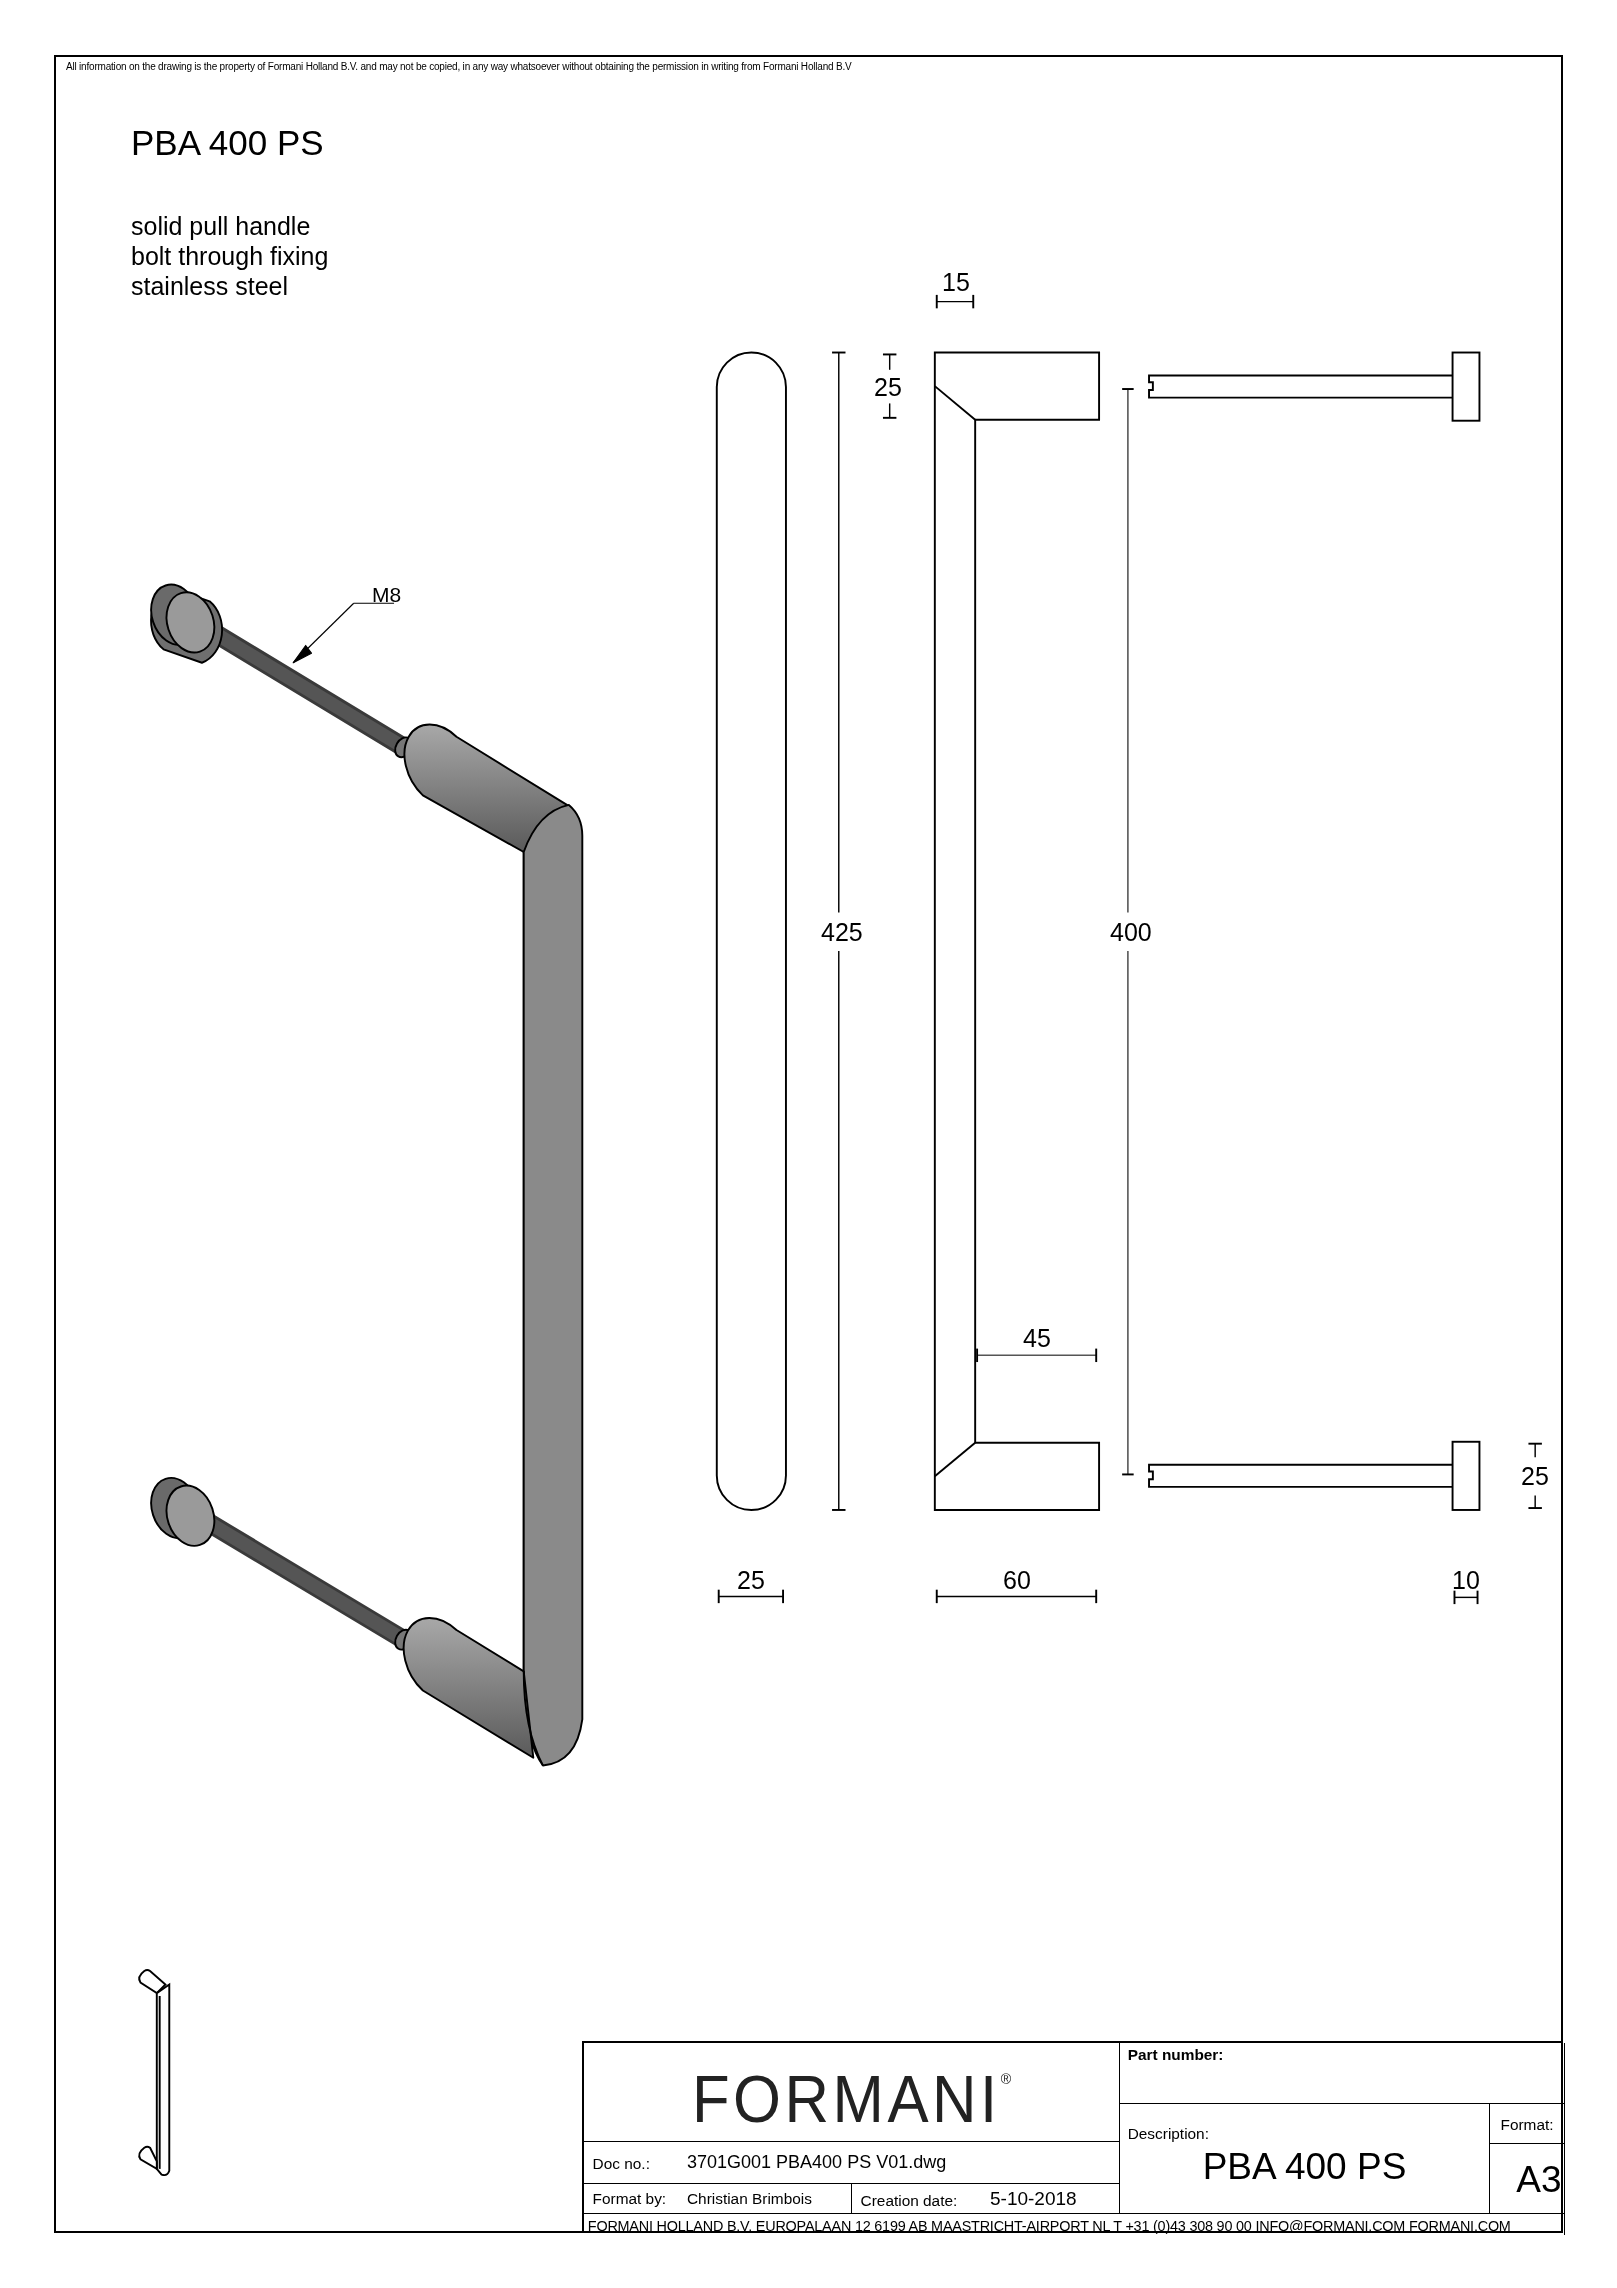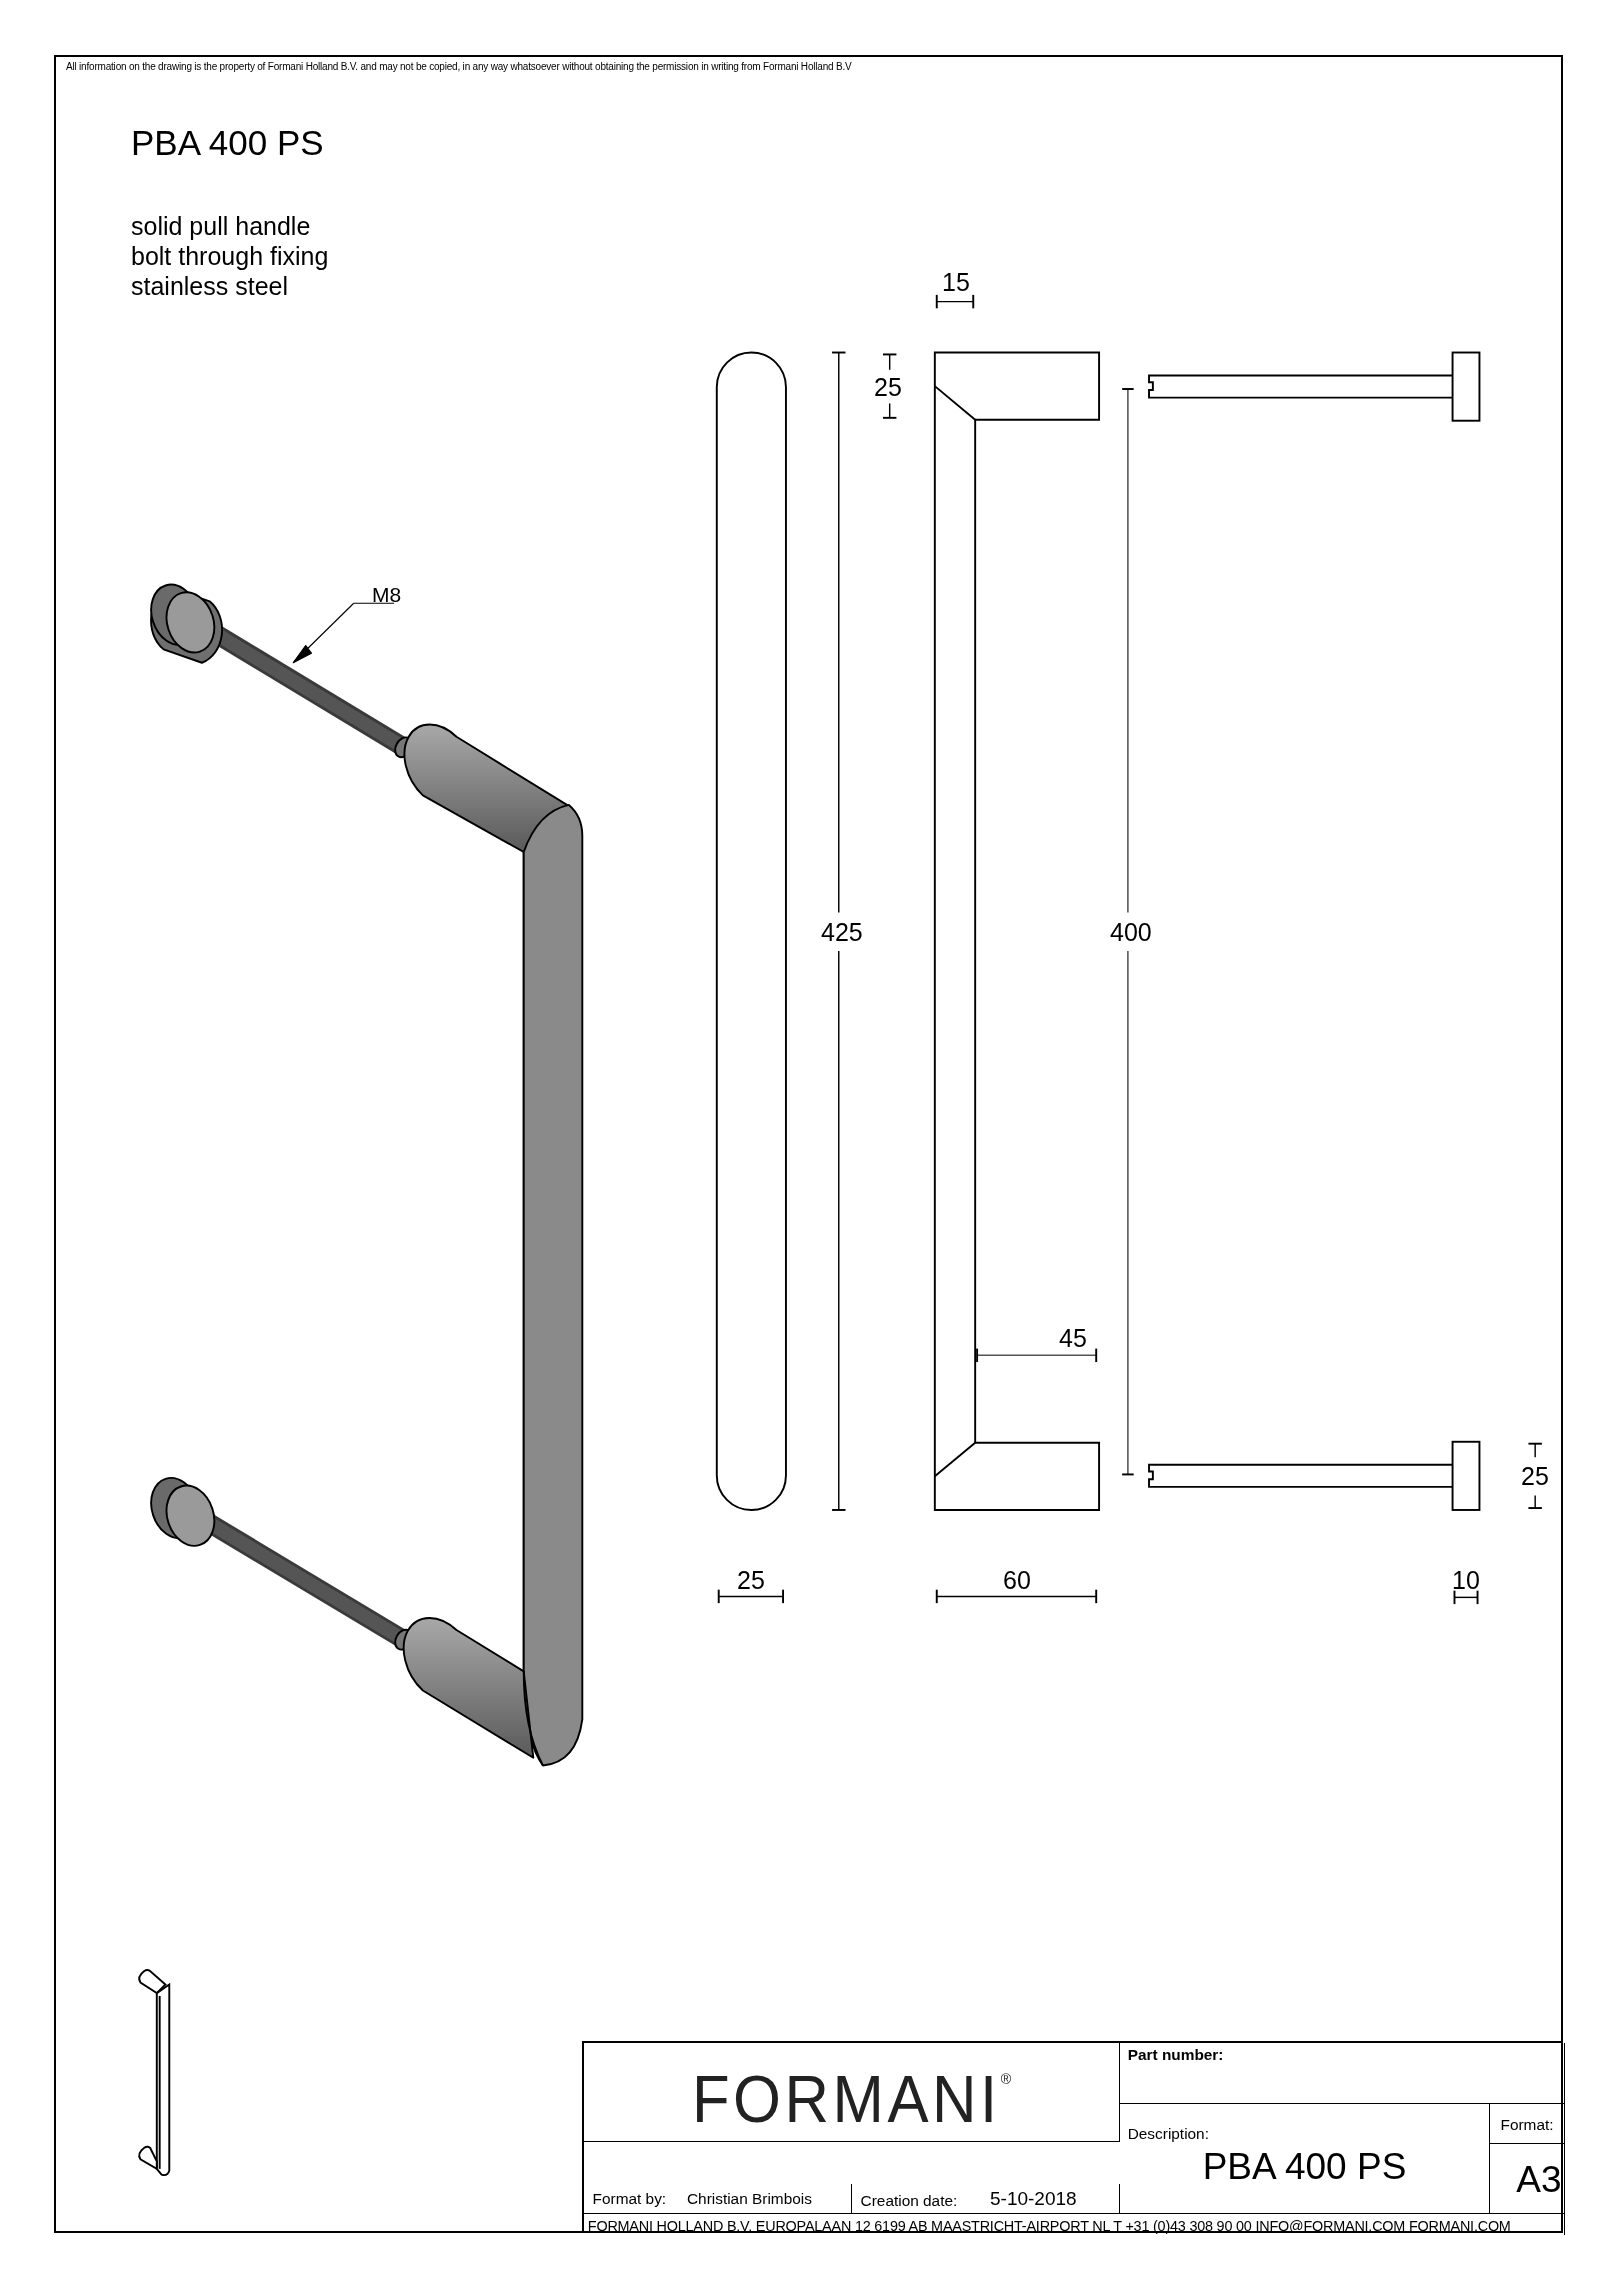--- a/index.html
+++ b/index.html
@@ -144,32 +144,36 @@
     <line x1="166" y1="2078" x2="166" y2="2258"></line>
     <path d="M150 2236 Q142 2242 146 2248 L163 2258 L163 2250 L156 2236 Q153 2234 150 2236 Z"></path>
   </g>
 </svg>
 
 <div class="dim" style="left:372px;top:582px;font-size:21px;">M8</div>
 <div class="dim" style="left:821px;top:920px;">425</div>
 <div class="dim" style="left:737px;top:1568px;">25</div>
 <div class="dim" style="left:942px;top:270px;">15</div>
 <div class="dim" style="left:874px;top:375px;">25</div>
-<div class="dim" style="left:1023px;top:1326px;margin-left:36px;">45</div>
+<div class="dim" style="left:1023px;top:1326px;">45</div>
 <div class="dim" style="left:1003px;top:1568px;">60</div>
 <div class="dim" style="left:1110px;top:920px;">400</div>
 <div class="dim" style="left:1521px;top:1464px;">25</div>
 <div class="dim" style="left:1452px;top:1568px;">10</div>
 
 <div class="tb">
 
   <div class="cell" style="left:0;top:0;width:536px;height:99px;">
     <div class="logo"><span>FORMANI</span><sup>®</sup></div>
   </div>
 
+  <div class="cell" style="left:0;top:99px;width:536px;height:42px;">
+    <span class="lbl" style="left:8.6px;top:12.5px;">Doc no.:</span>
+    <span class="val" style="left:103px;top:9.6px;">3701G001 PBA400 PS V01.dwg</span>
+  </div>
 
   <div class="cell" style="left:0;top:141px;width:268px;height:30px;">
     <span class="lbl" style="left:8.6px;top:5.8px;">Format by:</span>
     <span class="lbl" style="left:103px;top:5.8px;">Christian Brimbois</span>
   </div>
   <div class="cell" style="left:268px;top:141px;width:268px;height:30px;">
     <span class="lbl" style="left:8.6px;top:7.7px;">Creation date:</span>
     <span class="val" style="left:110px;top:3.8px;font-size:19px;margin-left:28px;">5-10-2018</span>
   </div>
 

